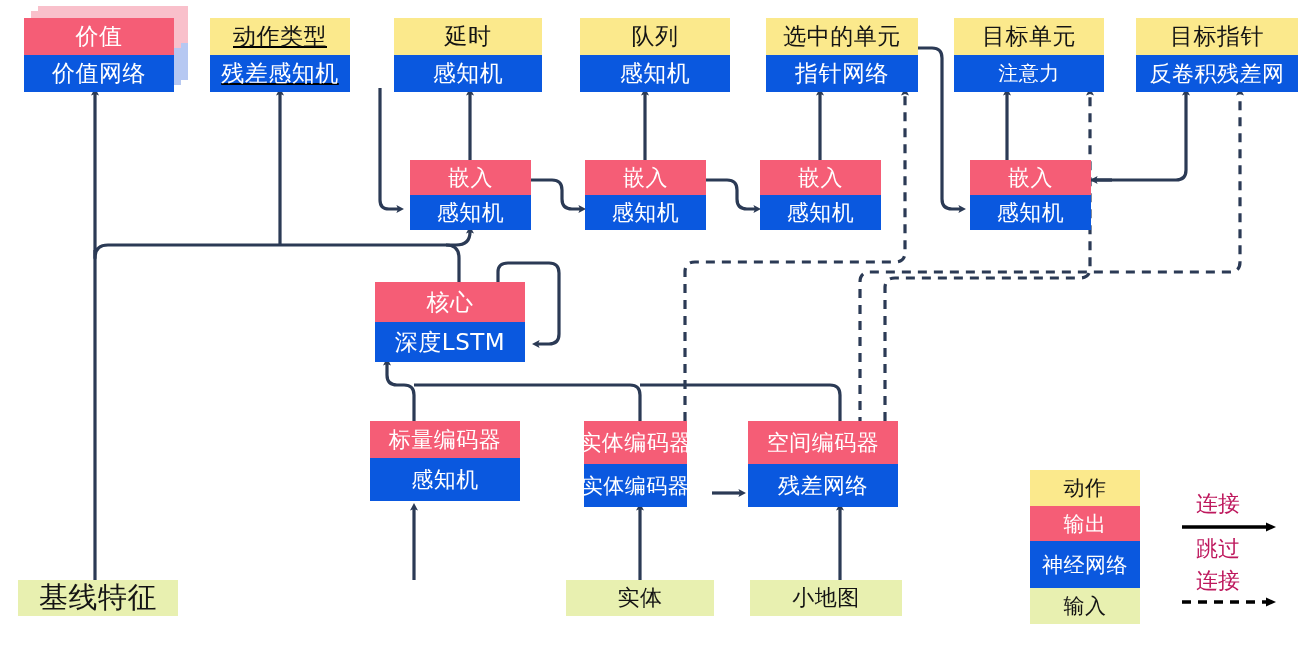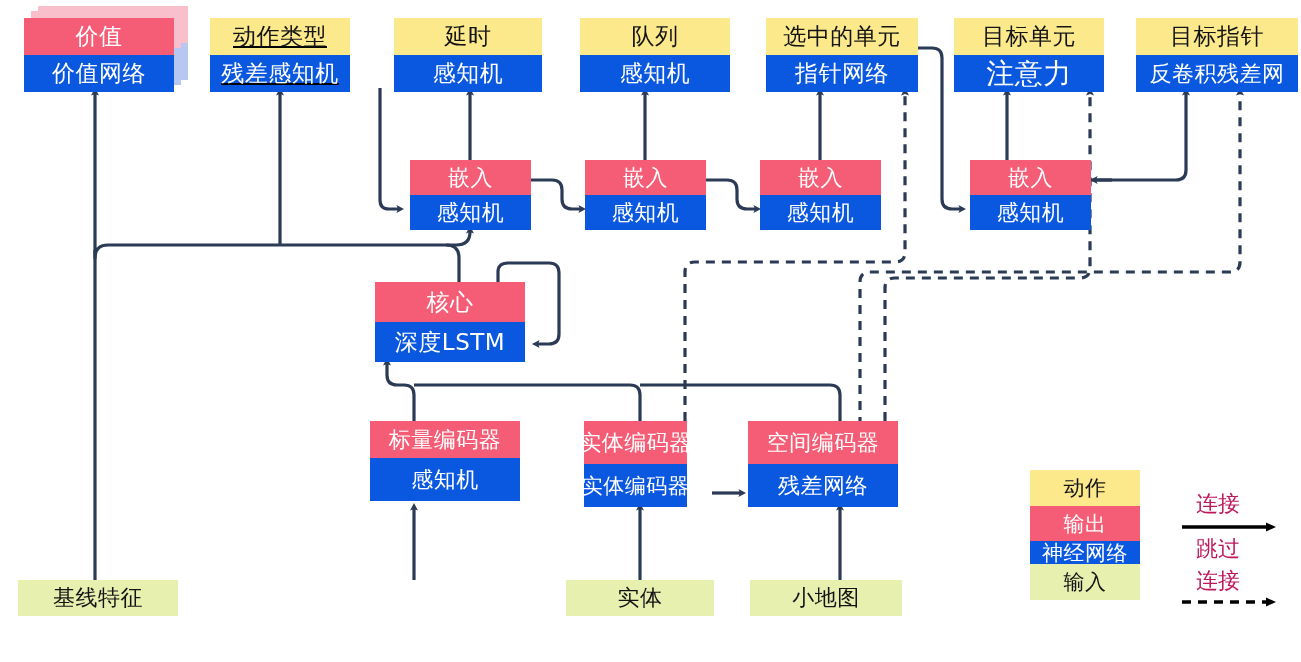--- a/index.html
+++ b/index.html
@@ -143,21 +143,21 @@
     <div class="band net" style="height:37px;font-size:23px;">感知机</div>
   </div>
 
   <div class="node" style="left:766px;top:18px;width:152px;height:74px;">
     <div class="band action" style="height:37px;font-size:23px;">选中的单元</div>
     <div class="band net" style="height:37px;font-size:23px;">指针网络</div>
   </div>
 
   <div class="node" style="left:954px;top:18px;width:150px;height:74px;">
     <div class="band action" style="height:37px;font-size:23px;">目标单元</div>
-    <div class="band net" style="height:37px;font-size:28px;">注意力</div>
+    <div class="band net" style="height:37px;font-size:20px;">注意力</div>
   </div>
 
   <div class="node" style="left:1136px;top:18px;width:162px;height:74px;">
     <div class="band action" style="height:37px;font-size:23px;">目标指针</div>
     <div class="band net" style="height:37px;font-size:22px;">反卷积残差网</div>
   </div>
 
   <div class="node" style="left:410px;top:160px;width:121px;height:70px;">
     <div class="band output" style="height:35px;font-size:22px;">嵌入</div>
     <div class="band net" style="height:35px;font-size:22px;">感知机</div>
@@ -187,33 +187,33 @@
   <div class="node" style="left:563px;top:421px;width:124px;height:86px;padding-left:21px;">
     <div class="band output" style="height:43px;font-size:22px;">实体编码器</div>
     <div class="band net" style="height:43px;font-size:21px;">实体编码器</div>
   </div>
   <div class="node" style="left:748px;top:421px;width:150px;height:86px;">
     <div class="band output" style="height:43px;font-size:22px;">空间编码器</div>
     <div class="band net" style="height:43px;font-size:22px;">残差网络</div>
   </div>
 
   <div class="node" style="left:18px;top:580px;width:160px;height:36px;">
-    <div class="band input" style="height:36px;font-size:22px;">基线特征</div>
+    <div class="band input" style="height:36px;font-size:29px;">基线特征</div>
   </div>
   <div class="node" style="left:566px;top:580px;width:148px;height:36px;">
     <div class="band input" style="height:36px;font-size:22px;">实体</div>
   </div>
   <div class="node" style="left:750px;top:580px;width:152px;height:36px;">
     <div class="band input" style="height:36px;font-size:22px;">小地图</div>
   </div>
 
   <div class="legendbox" style="left:1030px;top:470px;width:110px;height:142px;">
     <div class="band action" style="height:36px;font-size:21px;">动作</div>
     <div class="band output" style="height:35px;font-size:21px;">输出</div>
-    <div class="band net" style="height:23px;font-size:21px;">神经网络</div>
+    <div class="band net" style="height:47px;font-size:21px;">神经网络</div>
     <div class="band input" style="height:36px;font-size:21px;">输入</div>
   </div>
 
   <div class="legtext" style="left:1196px;top:489px;font-size:22px;">连接</div>
   <div class="legtext" style="left:1196px;top:534px;font-size:22px;">跳过</div>
   <div class="legtext" style="left:1196px;top:566px;font-size:22px;">连接</div>
 
 </div>
 
 </body></html>

